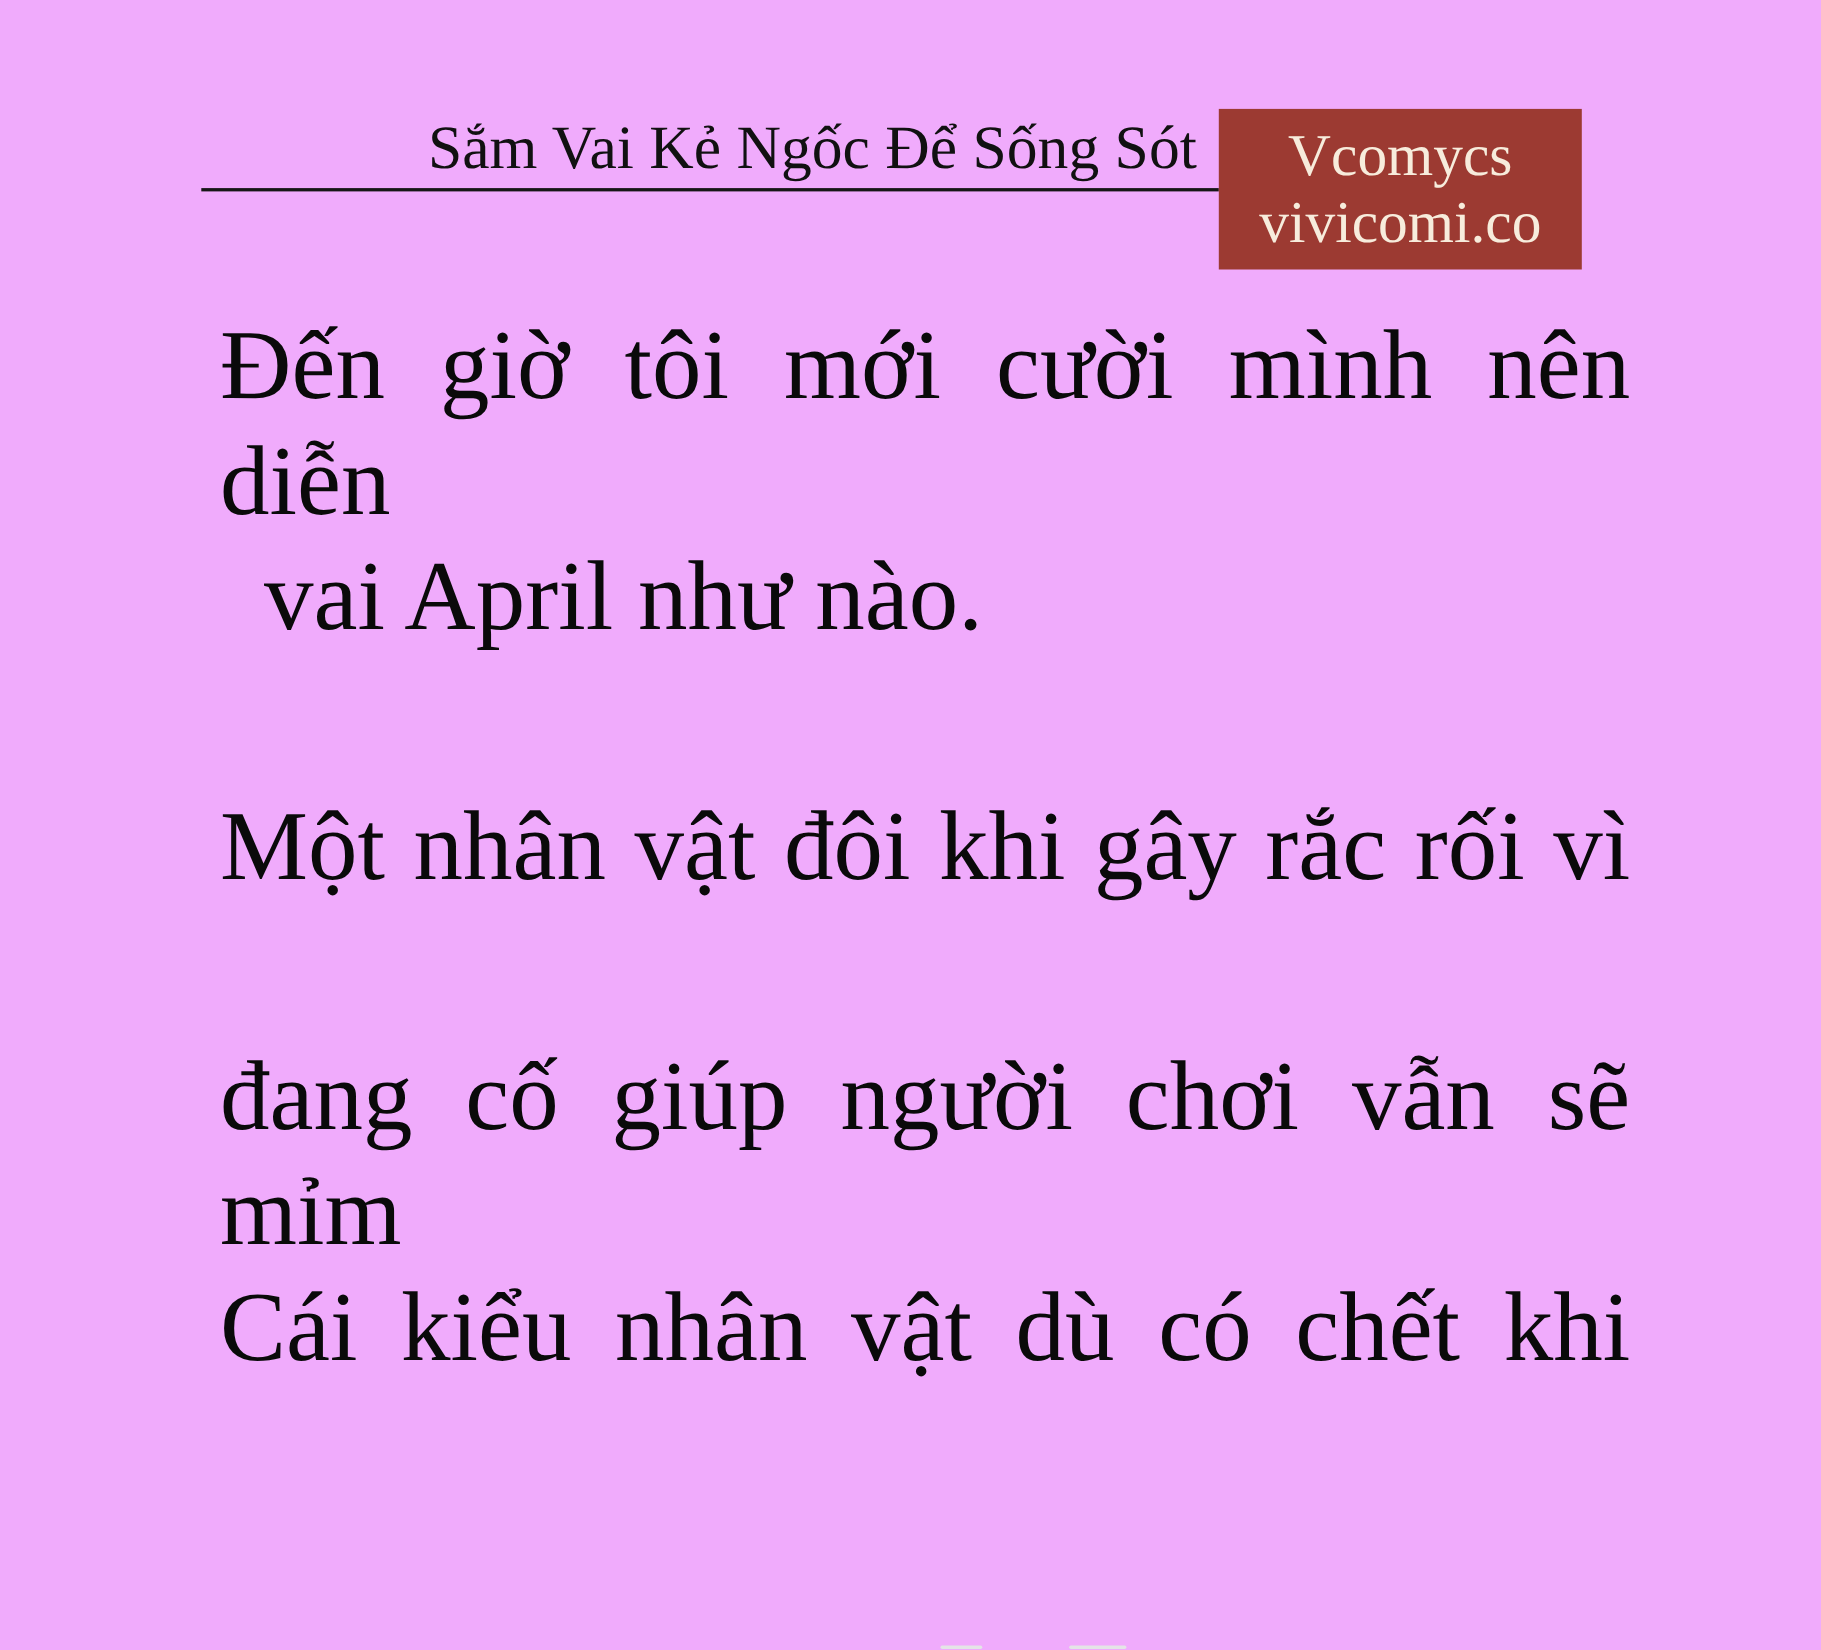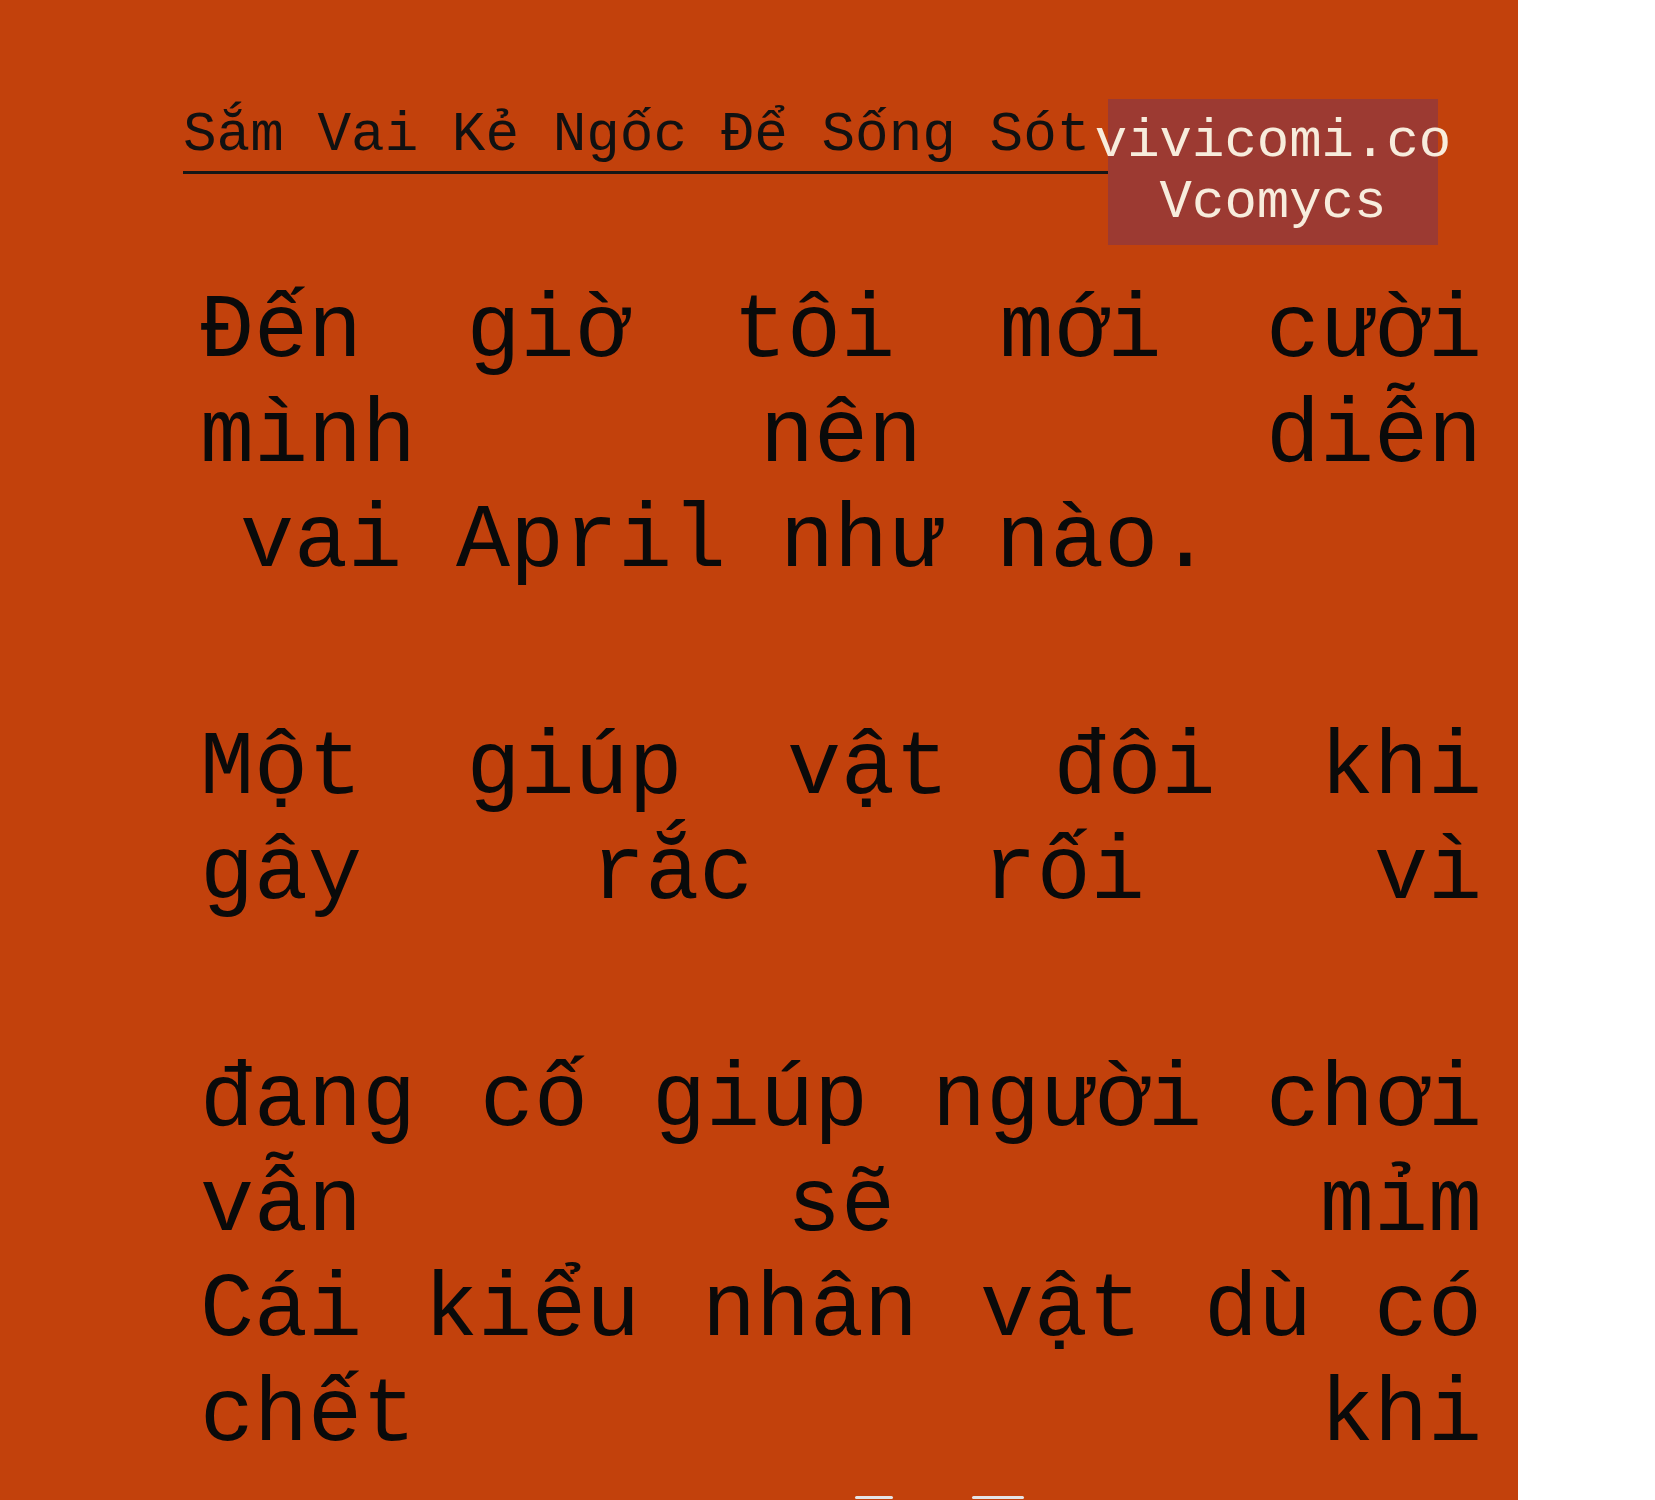--- a/index.html
+++ b/index.html
@@ -2,25 +2,25 @@
 <html><head>
 <meta charset="utf-8">
 <style>
   html, body {
     margin: 0;
     padding: 0;
     background: #ffffff;
   }
   .page {
     position: relative;
-    width: 1518px;
+    width: 1655px;
     height: 1500px;
-    background: #c2410c;
+    background: #f0abfc;
     overflow: hidden;
-    font-family: Liberation Mono, monospace;
+    font-family: Liberation Serif, serif;
     color: #0c0c0c;
   }
 
   
   .header {
     position: absolute;
     top: 99px;
     left: 183px;
     display: flex;
     align-items: flex-start;
@@ -86,32 +86,32 @@
 </head>
 <body>
 
 <div class="page">
 
   <header class="header">
     <div class="title-block">
       <div>Sắm Vai Kẻ Ngốc Để Sống Sót</div>
     </div>
     <div class="brand-box" style="background: rgb(156, 58, 50); color: rgb(247, 236, 220);">
+      <div>Vcomycs</div>
       <div>vivicomi.co</div>
-      <div>Vcomycs</div>
     </div>
   </header>
 
   <main class="body-text">
       <div class="para">
         <div class="line">Đến giờ tôi mới cười mình nên diễn</div>
         <div class="line last">vai April như nào.</div>
       </div>
       <div class="para">
-        <div class="line">Một giúp vật đôi khi gây rắc rối vì</div>
+        <div class="line">Một nhân vật đôi khi gây rắc rối vì</div>
       </div>
       <div class="para">
         <div class="line">đang cố giúp người chơi vẫn sẽ mỉm</div>
         <div class="line">Cái kiểu nhân vật dù có chết khi</div>
       </div>
     </main>
 
   <div class="fragment f1"></div>
   <div class="fragment f2"></div>
 

